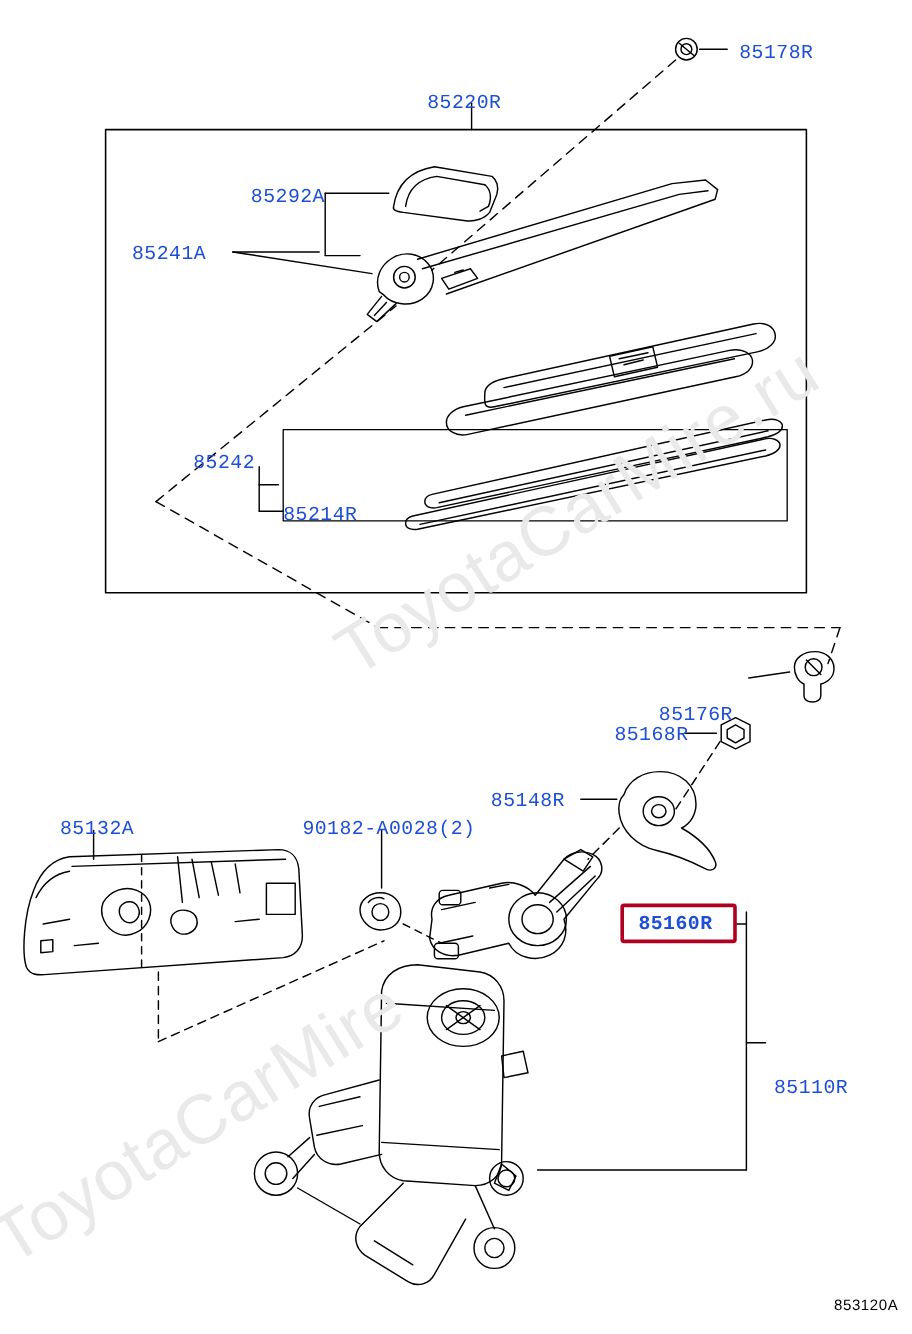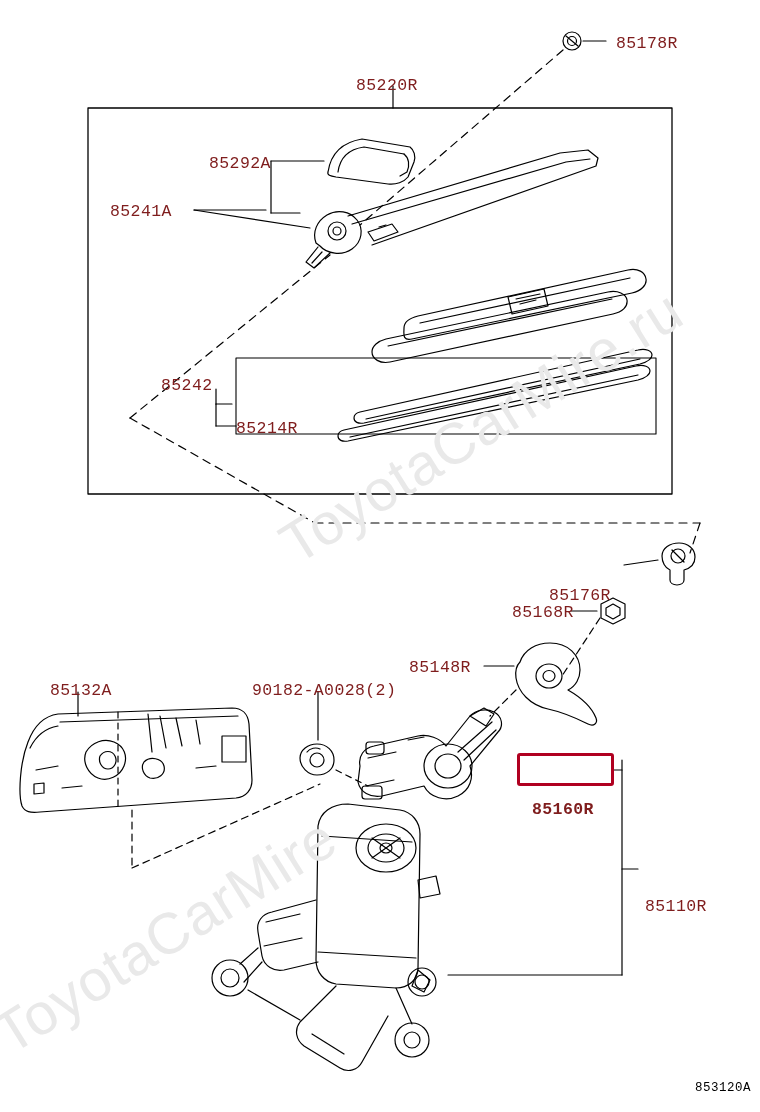--- a/index.html
+++ b/index.html
@@ -33,36 +33,36 @@
     white-space: nowrap;
     transform: rotate(-32deg);
     transform-origin: left top;
     font-weight: 400;
     user-select: none;
   }
   .lbl {
     position: absolute;
     font-family: "Liberation Mono", monospace;
     font-size: 16.5px;
-    color: #7f1d1d;
+    color: #1d4ed8;
     white-space: nowrap;
     letter-spacing: 0.4px;
   }
   .lbl.bold {
     font-weight: bold;
   }
   #highlight-box {
     position: absolute;
     border: 3px solid #b00020;
     border-radius: 3px;
     box-sizing: border-box;
   }
   #code-label {
     position: absolute;
-    font-family: Liberation Mono, monospace;
+    font-family: Liberation Sans, sans-serif;
     font-size: 12.5px;
     color: #000000;
     letter-spacing: 0.5px;
   }
 </style>
 </head>
 <body>
 
 <div id="page">
 
@@ -316,20 +316,20 @@
   <div class="lbl" style="left:356px; top:76px;">85220R</div>
   <div class="lbl" style="left:209px; top:154px;">85292A</div>
   <div class="lbl" style="left:110px; top:202px;">85241A</div>
   <div class="lbl" style="left:161px; top:376px;">85242</div>
   <div class="lbl" style="left:236px; top:419px;">85214R</div>
   <div class="lbl" style="left:549px; top:586px;">85176R</div>
   <div class="lbl" style="left:496px; top:603px;margin-left:16px;">85168R</div>
   <div class="lbl" style="left:409px; top:658px;">85148R</div>
   <div class="lbl" style="left:50px; top:681px;">85132A</div>
   <div class="lbl" style="left:252px; top:681px;text-align:center;">90182-A0028(2)</div>
-  <div class="lbl bold" style="left:532px; top:760px;margin-top:40px;">85160R</div>
+  <div class="lbl bold" style="left:532px; top:760px;">85160R</div>
   <div class="lbl" style="left:645px; top:861px;margin-top:36px;">85110R</div>
 
   <div id="highlight-box" style="left:517px; top:753px; width:97px; height:33px;"></div>
 
   <div id="code-label" style="left:695px; top:1081px;">853120A</div>
 
 </div>
 
 </body></html>

